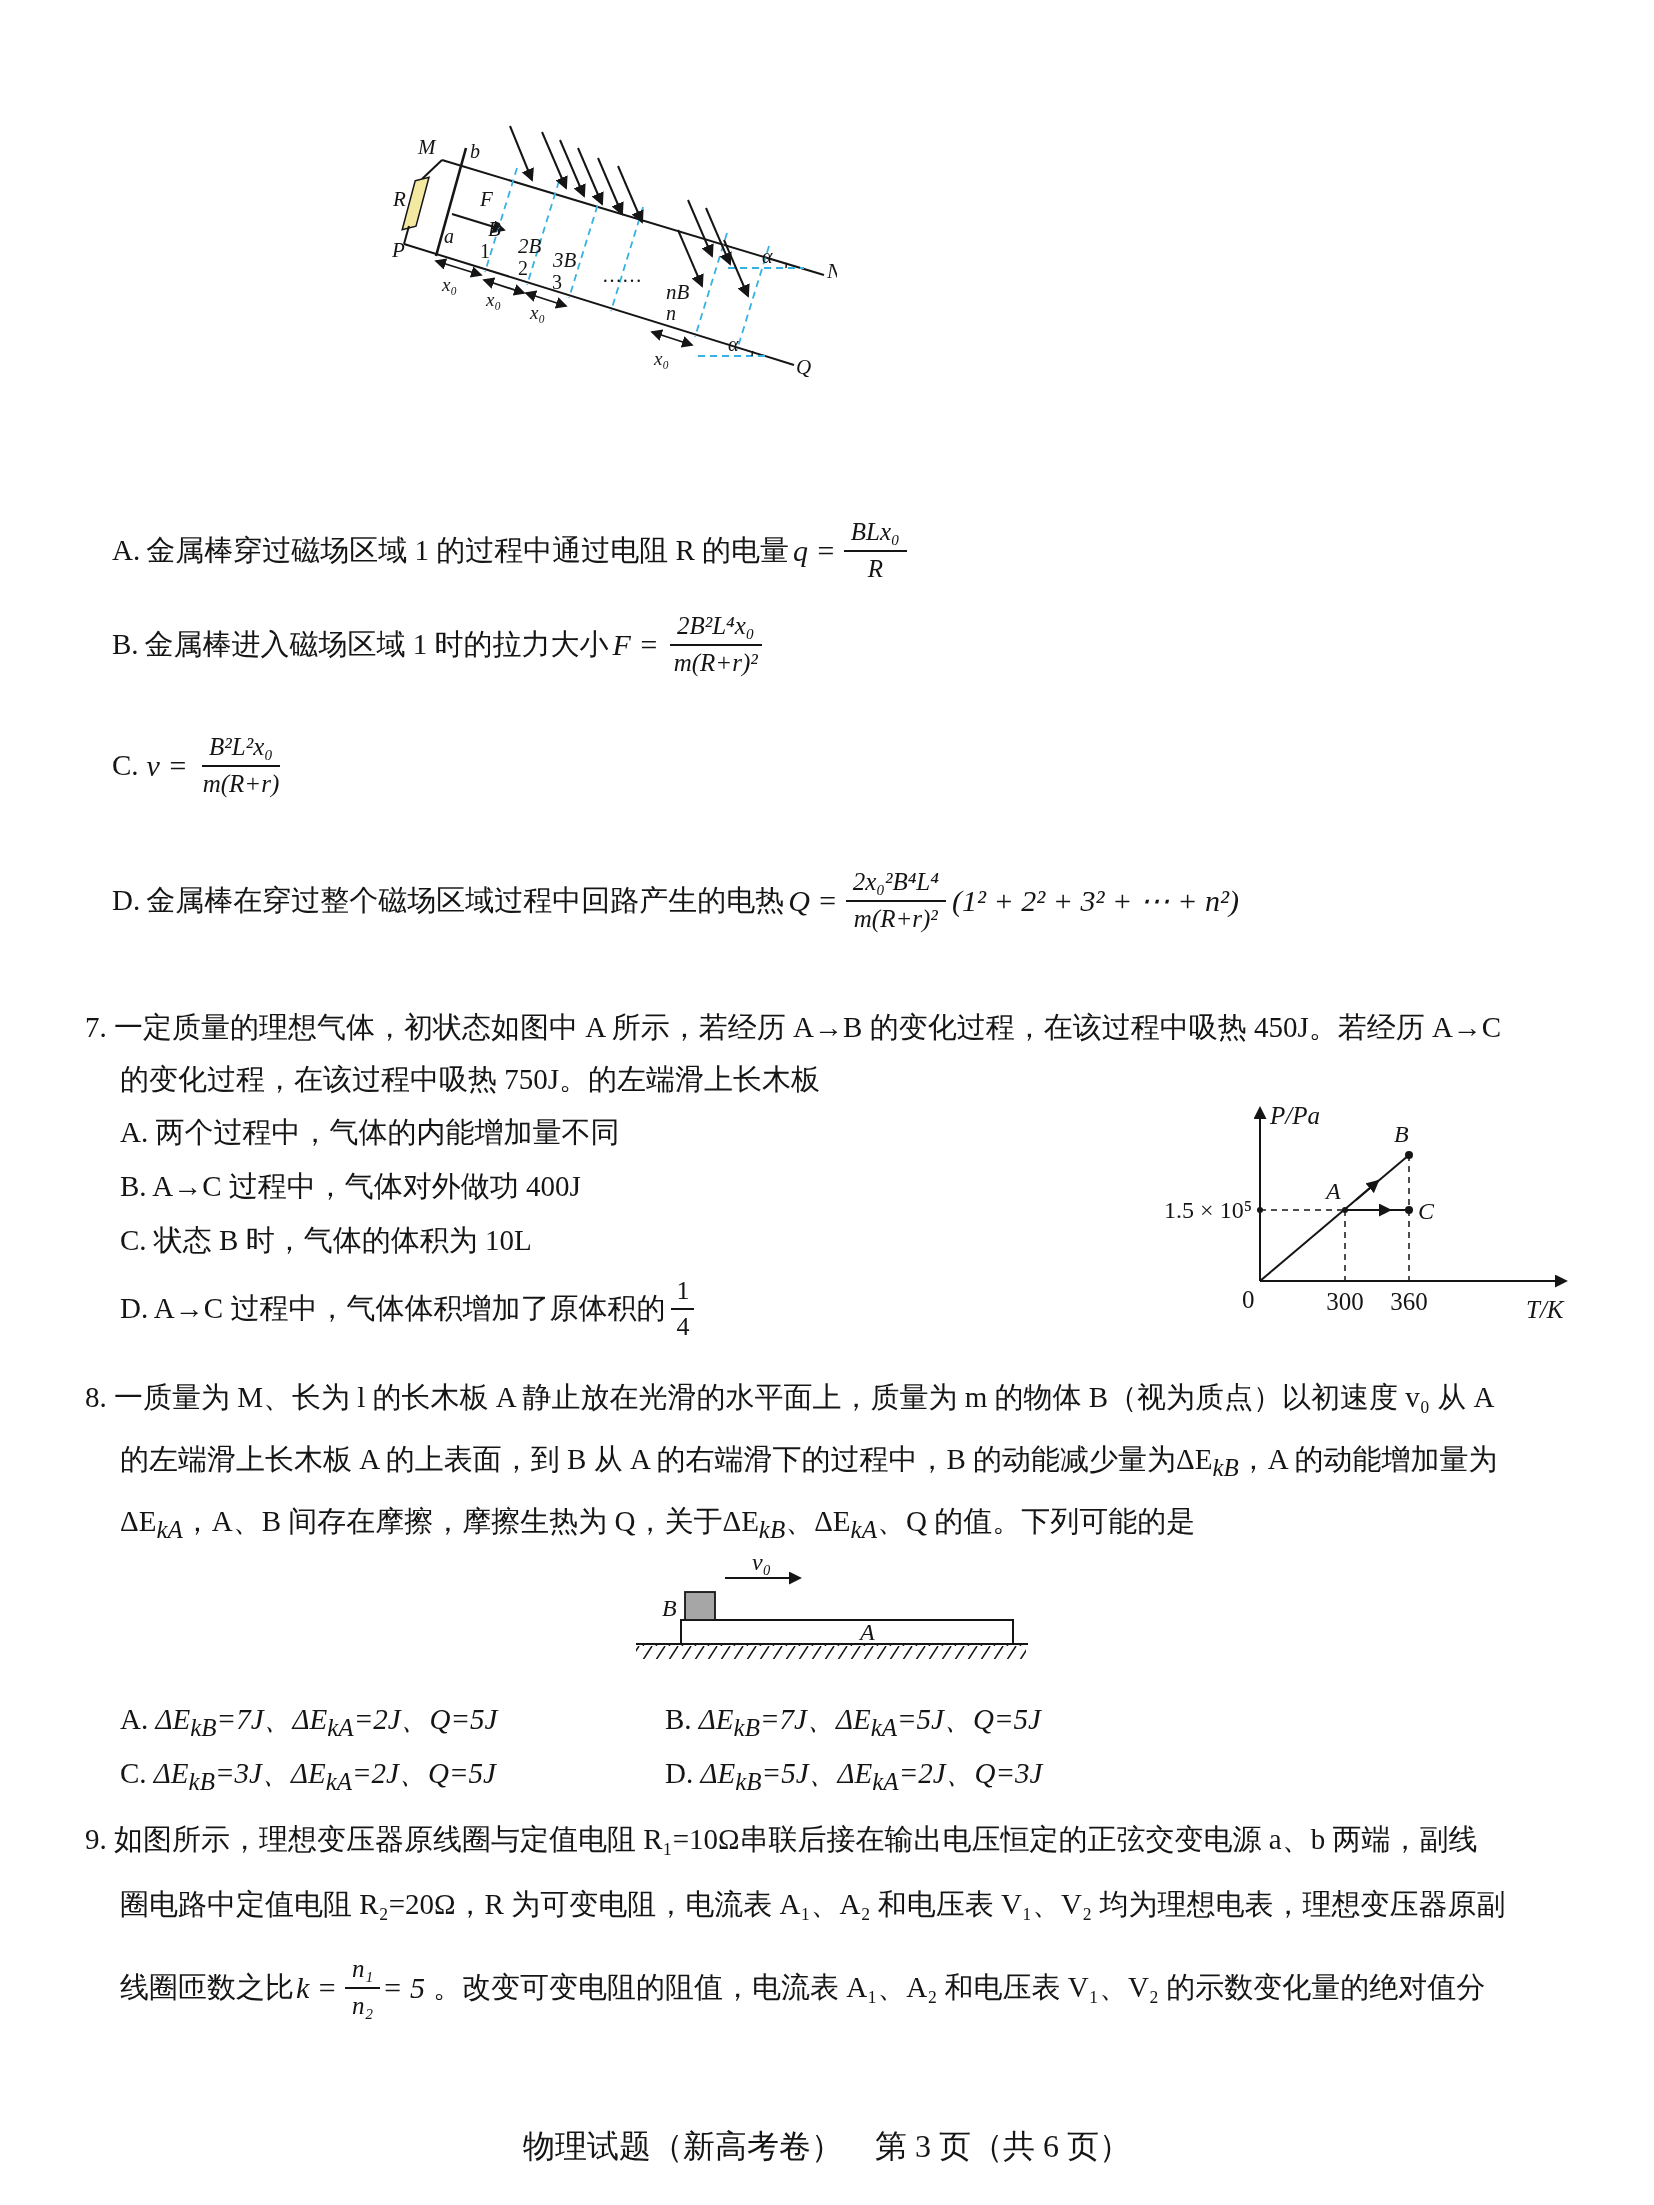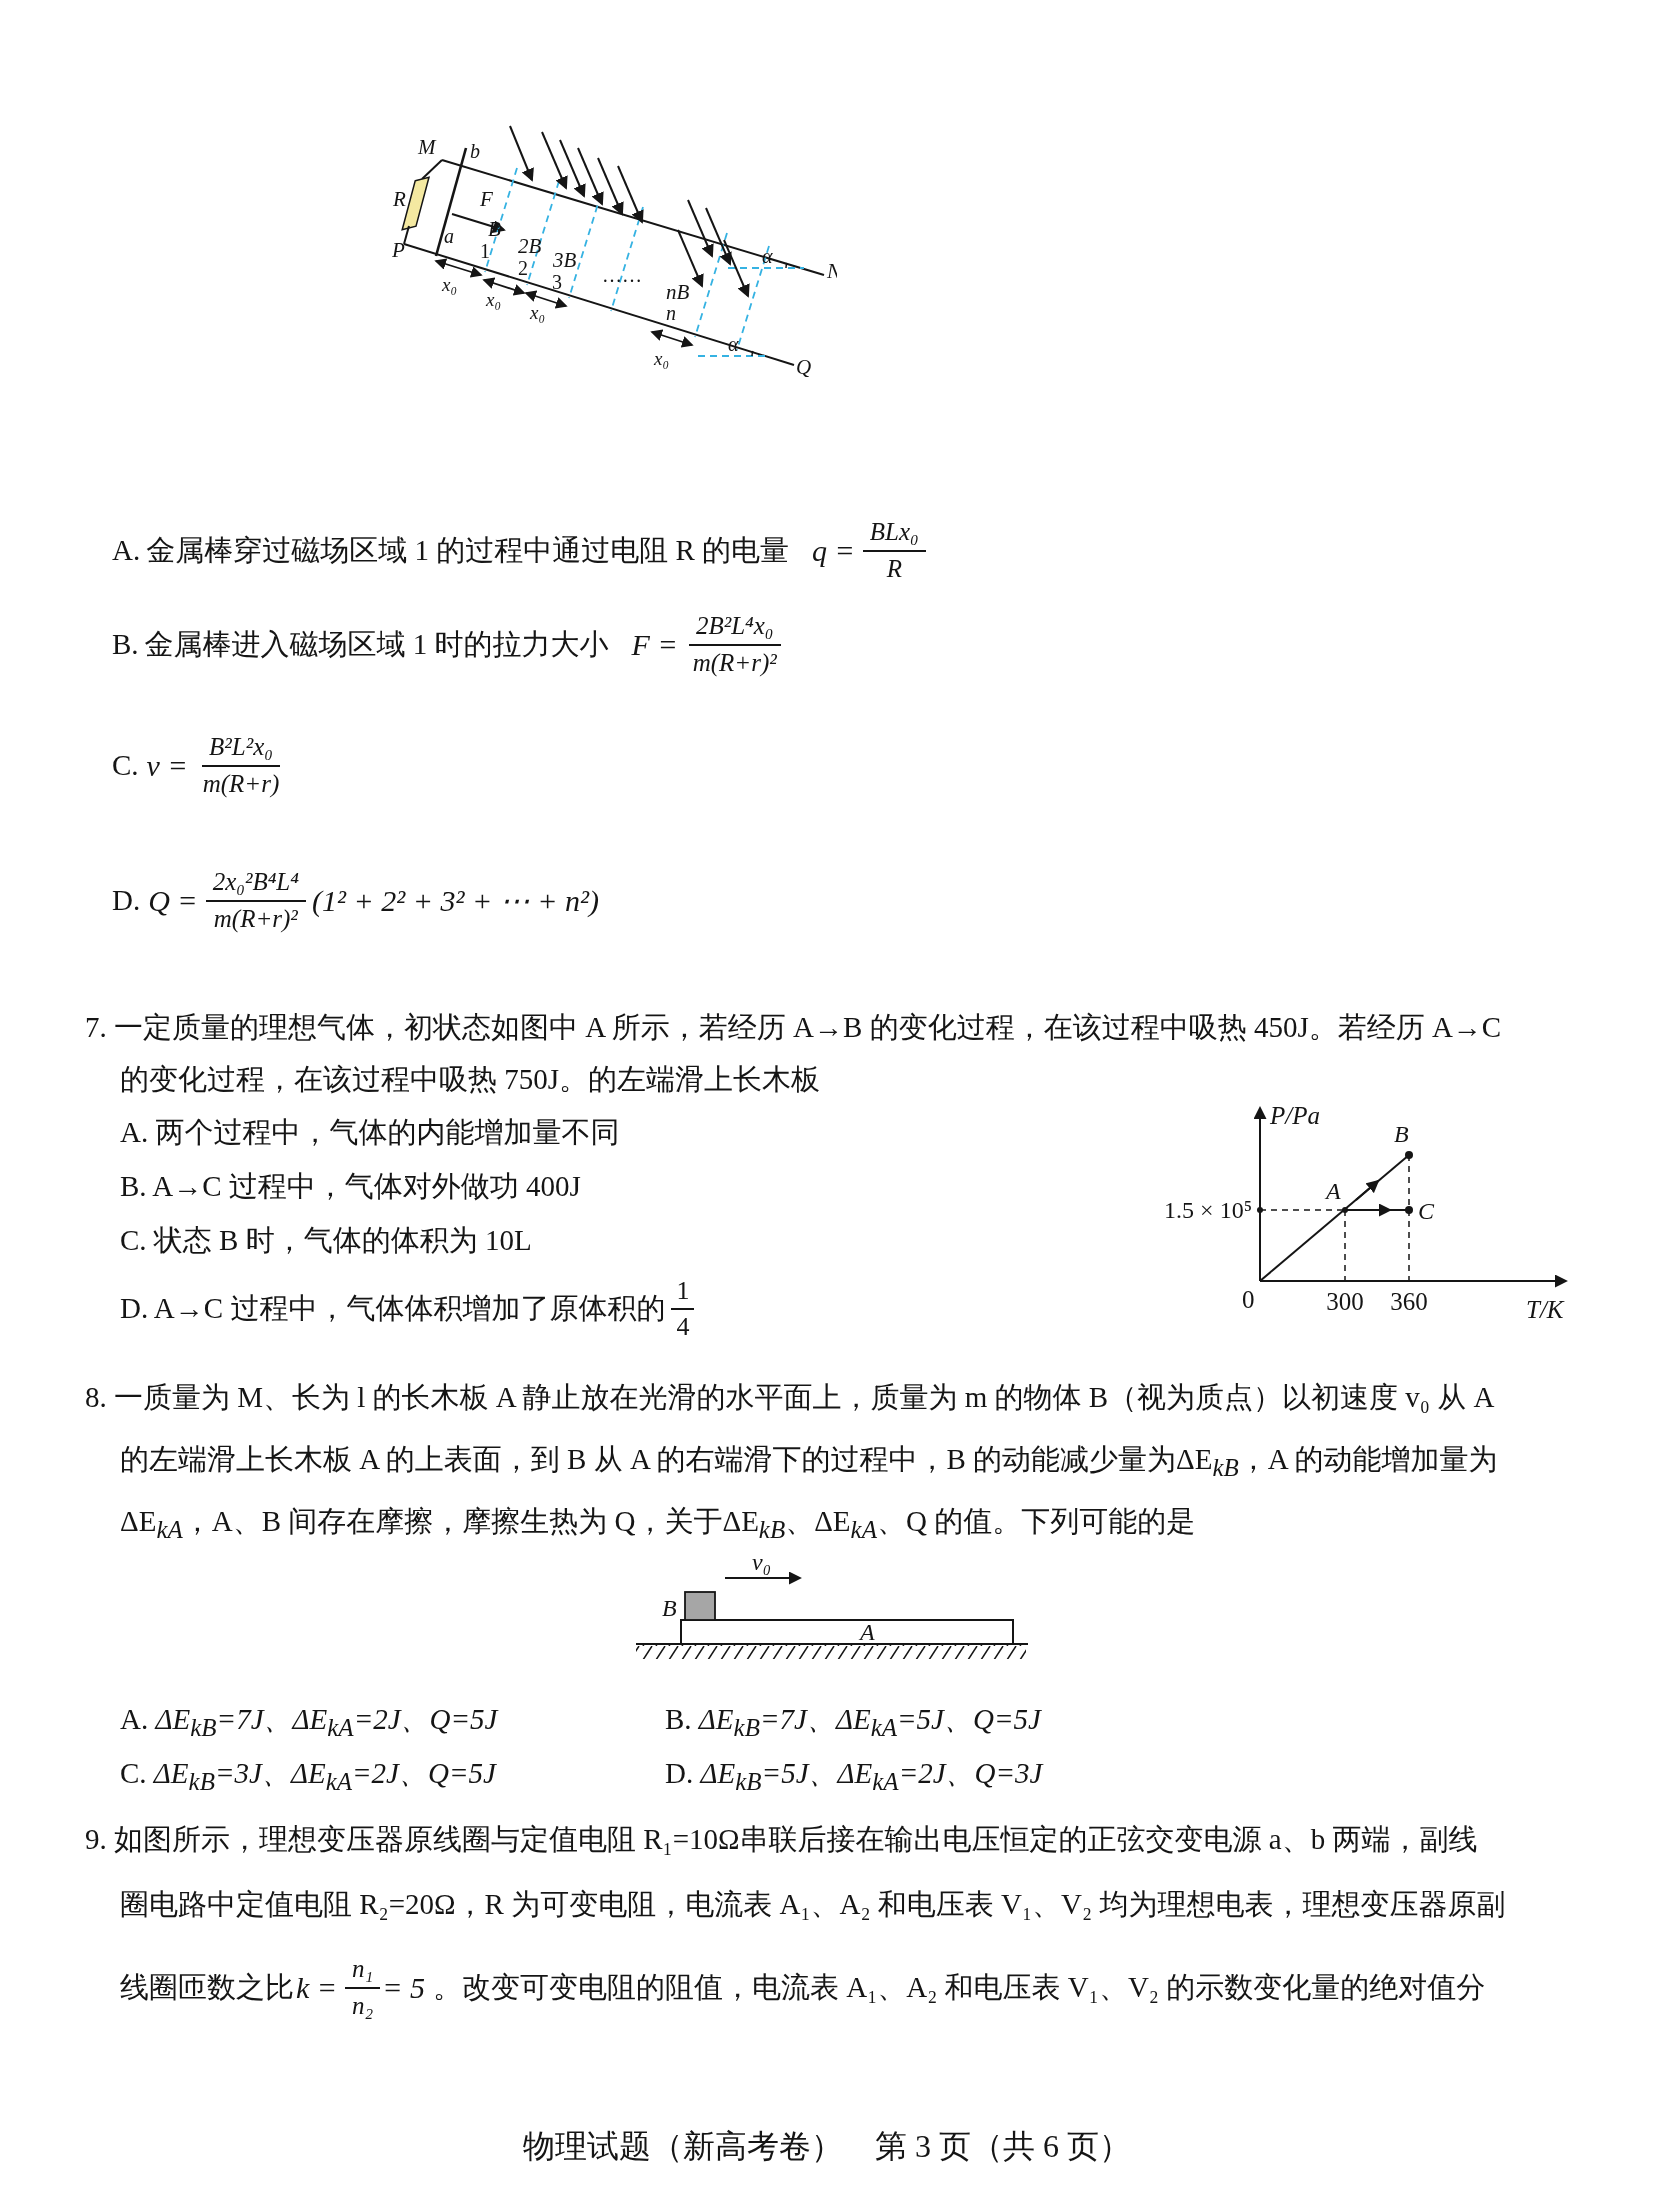--- a/index.html
+++ b/index.html
@@ -5,21 +5,21 @@
   * { margin:0; padding:0; box-sizing:border-box; }
   html,body { width:1654px; height:2205px; }
   body {
     position:relative; background:#ffffff; overflow:hidden;
     font-family:"Liberation Serif","DejaVu Serif",serif; color:#151515;
   }
   .abs { position:absolute; }
   .line { font-size:29px; white-space:nowrap; }
   .optrow { display:flex; align-items:center; white-space:nowrap; font-size:29px; }
   .lbl { margin-right:6px; }
-  .txt { margin-right:21px; }
+  .txt { margin-right:2px; }
   .fml { font-style:italic; font-size:30px; margin:0 8px 0 2px; }
   .tail { margin-left:6px; }
   .frac { display:inline-flex; flex-direction:column; align-items:center; text-align:center;
           font-style:italic; font-size:25px; line-height:1.15; }
   .frac .fnum { padding:0 7px 3px; border-bottom:2px solid #151515; }
   .frac .fden { padding:3px 7px 0; }
   .frac.small { font-size:26px; }
   .frac.small .fnum { padding:0 5px 2px; }
   .frac.small .fden { padding:2px 5px 0; }
   sub.vsub { font-size:25px; font-style:italic; }
@@ -143,20 +143,21 @@
     <span class="lbl">C.</span>
     <span class="fml">v =</span>
     <span class="frac">
       <span class="fnum">B²L²x₀</span>
       <span class="fden">m(R+r)</span>
     </span>
   </div>
 
   <div class="abs optrow" style="left:112px;top:868px">
     <span class="lbl">D.</span>
+    <span class="txt">金属棒在穿过整个磁场区域过程中回路产生的电热</span>
     <span class="fml">Q =</span>
     <span class="frac">
       <span class="fnum">2x₀²B⁴L⁴</span>
       <span class="fden">m(R+r)²</span>
     </span>
     <span class="fml tail">(1² + 2² + 3² + ⋯ + n²)</span>
   </div>
 
   <div class="abs line" style="left:85px;top:1008px">7. 一定质量的理想气体，初状态如图中 A 所示，若经历 A→B 的变化过程，在该过程中吸热 450J。若经历 A→C</div>
   <div class="abs line" style="left:120px;top:1060px">的变化过程，在该过程中吸热 750J。的左端滑上长木板</div>

